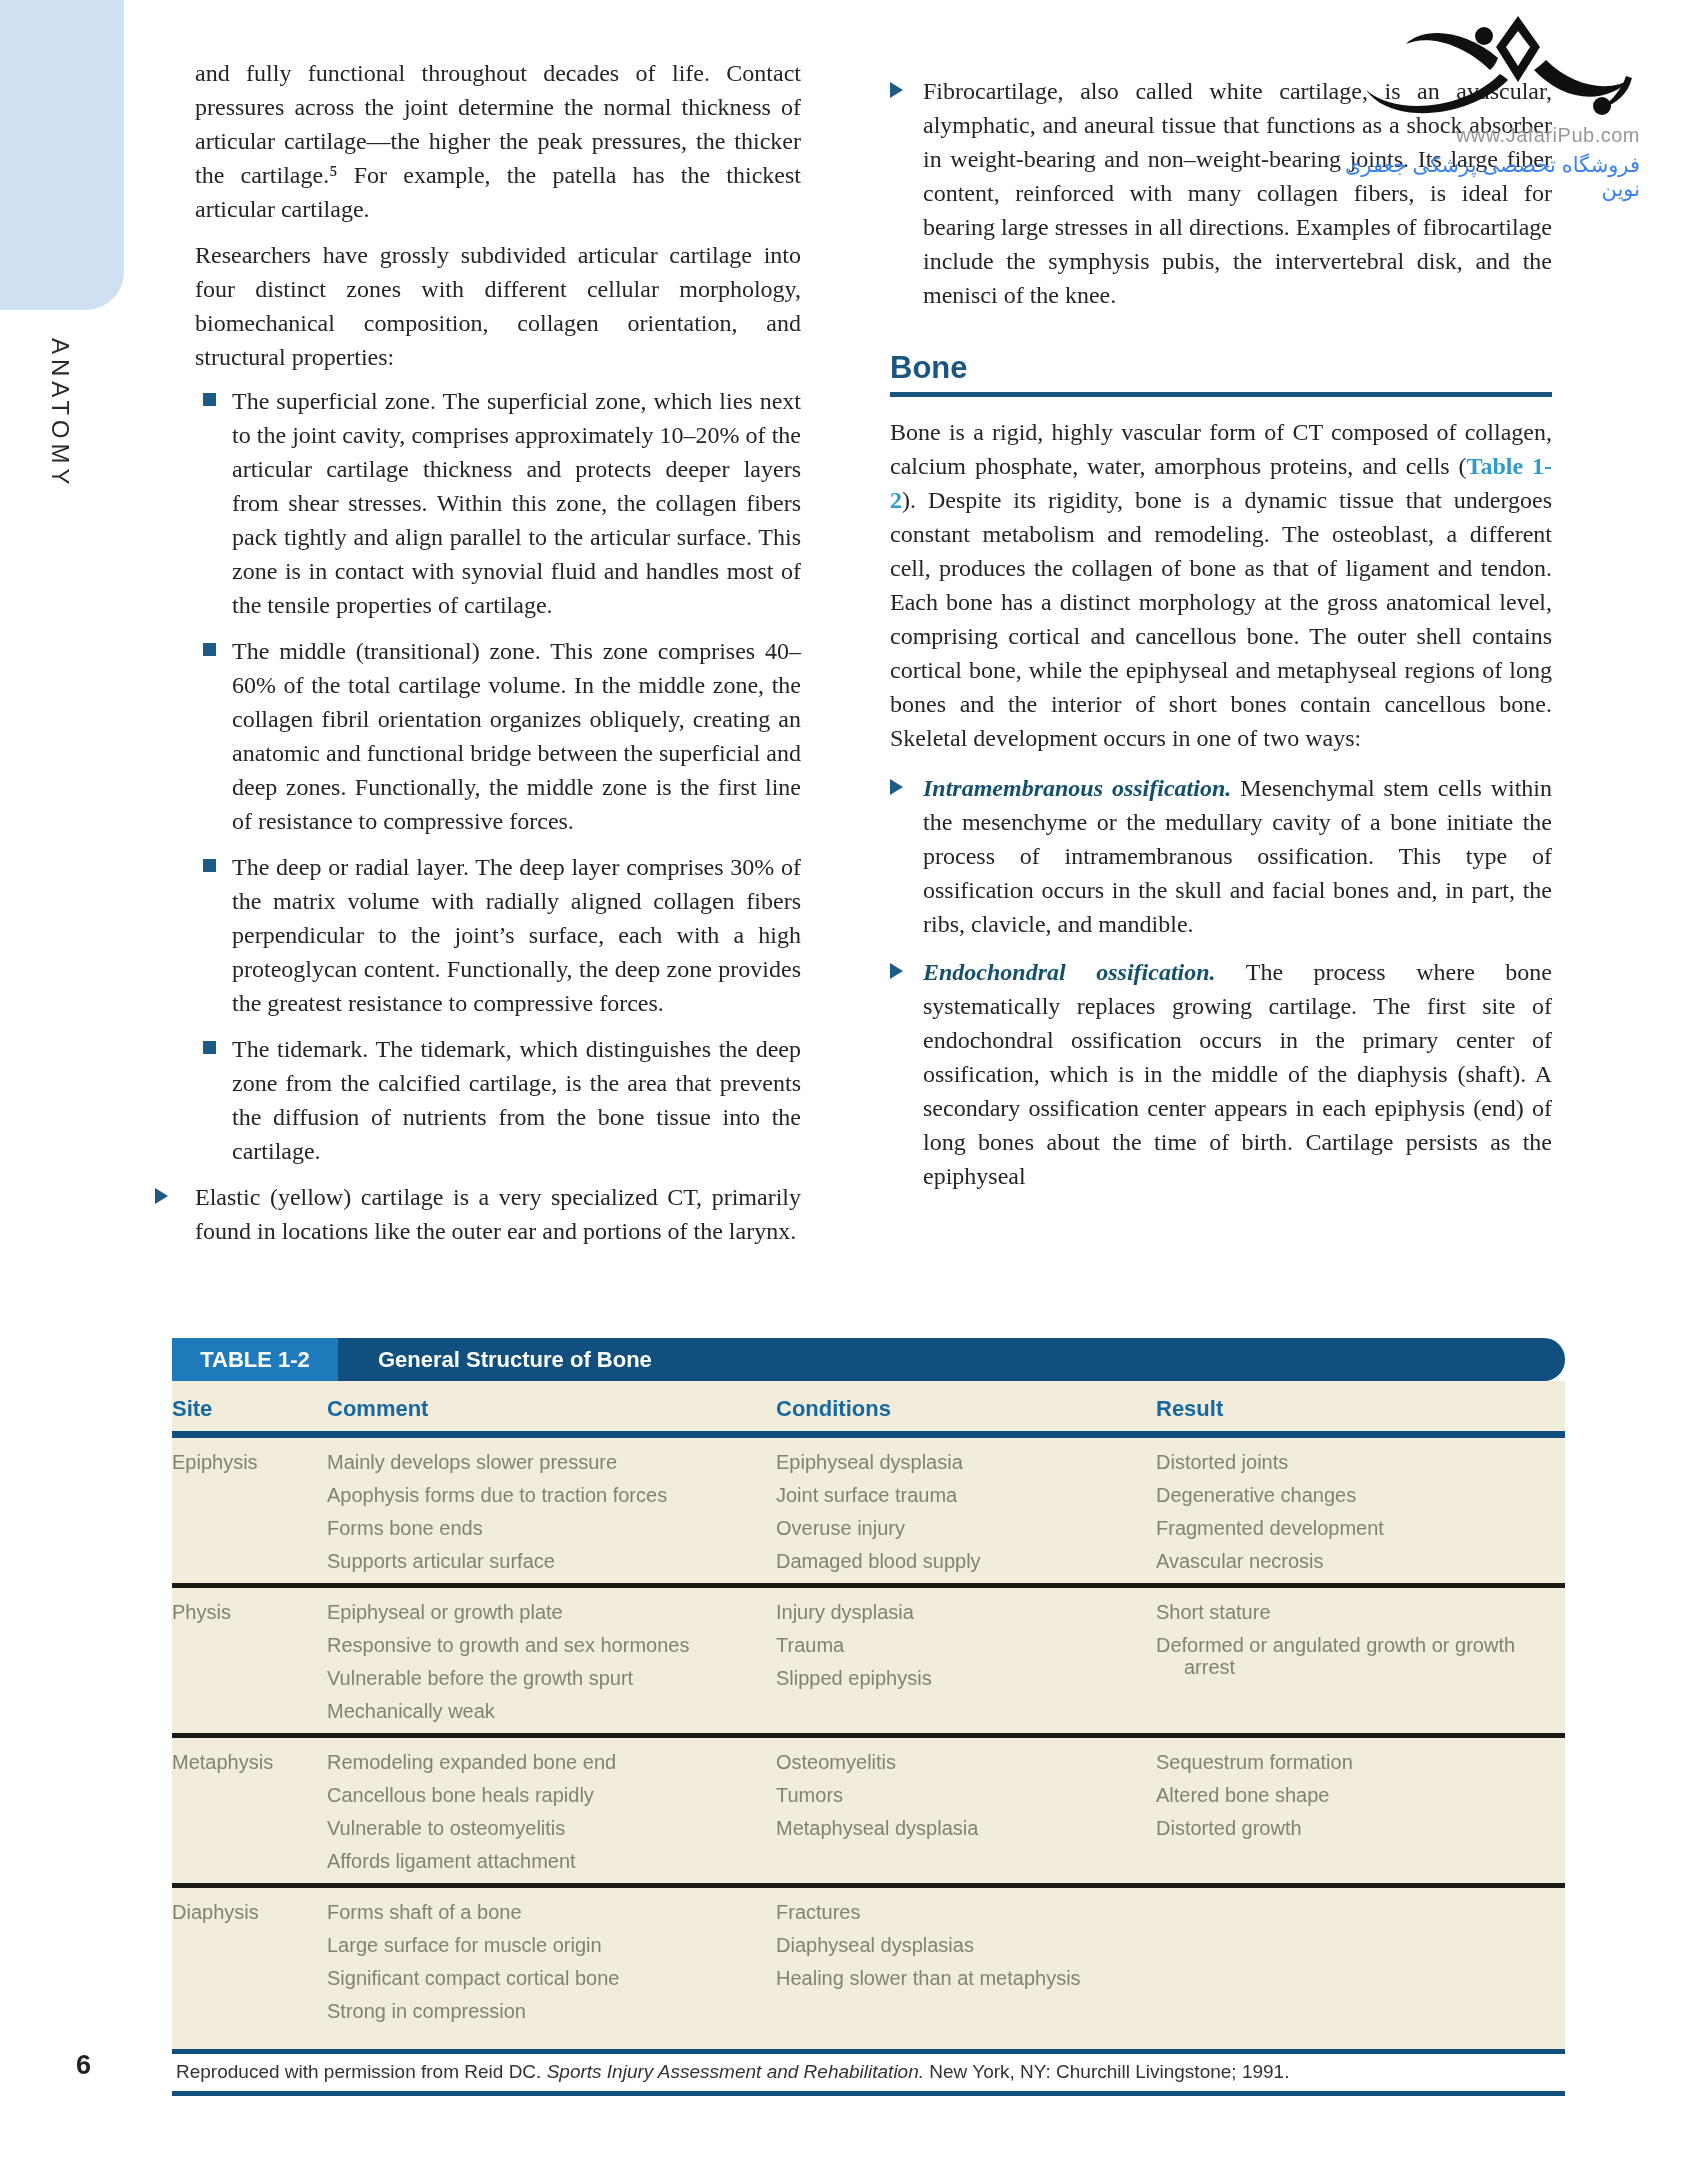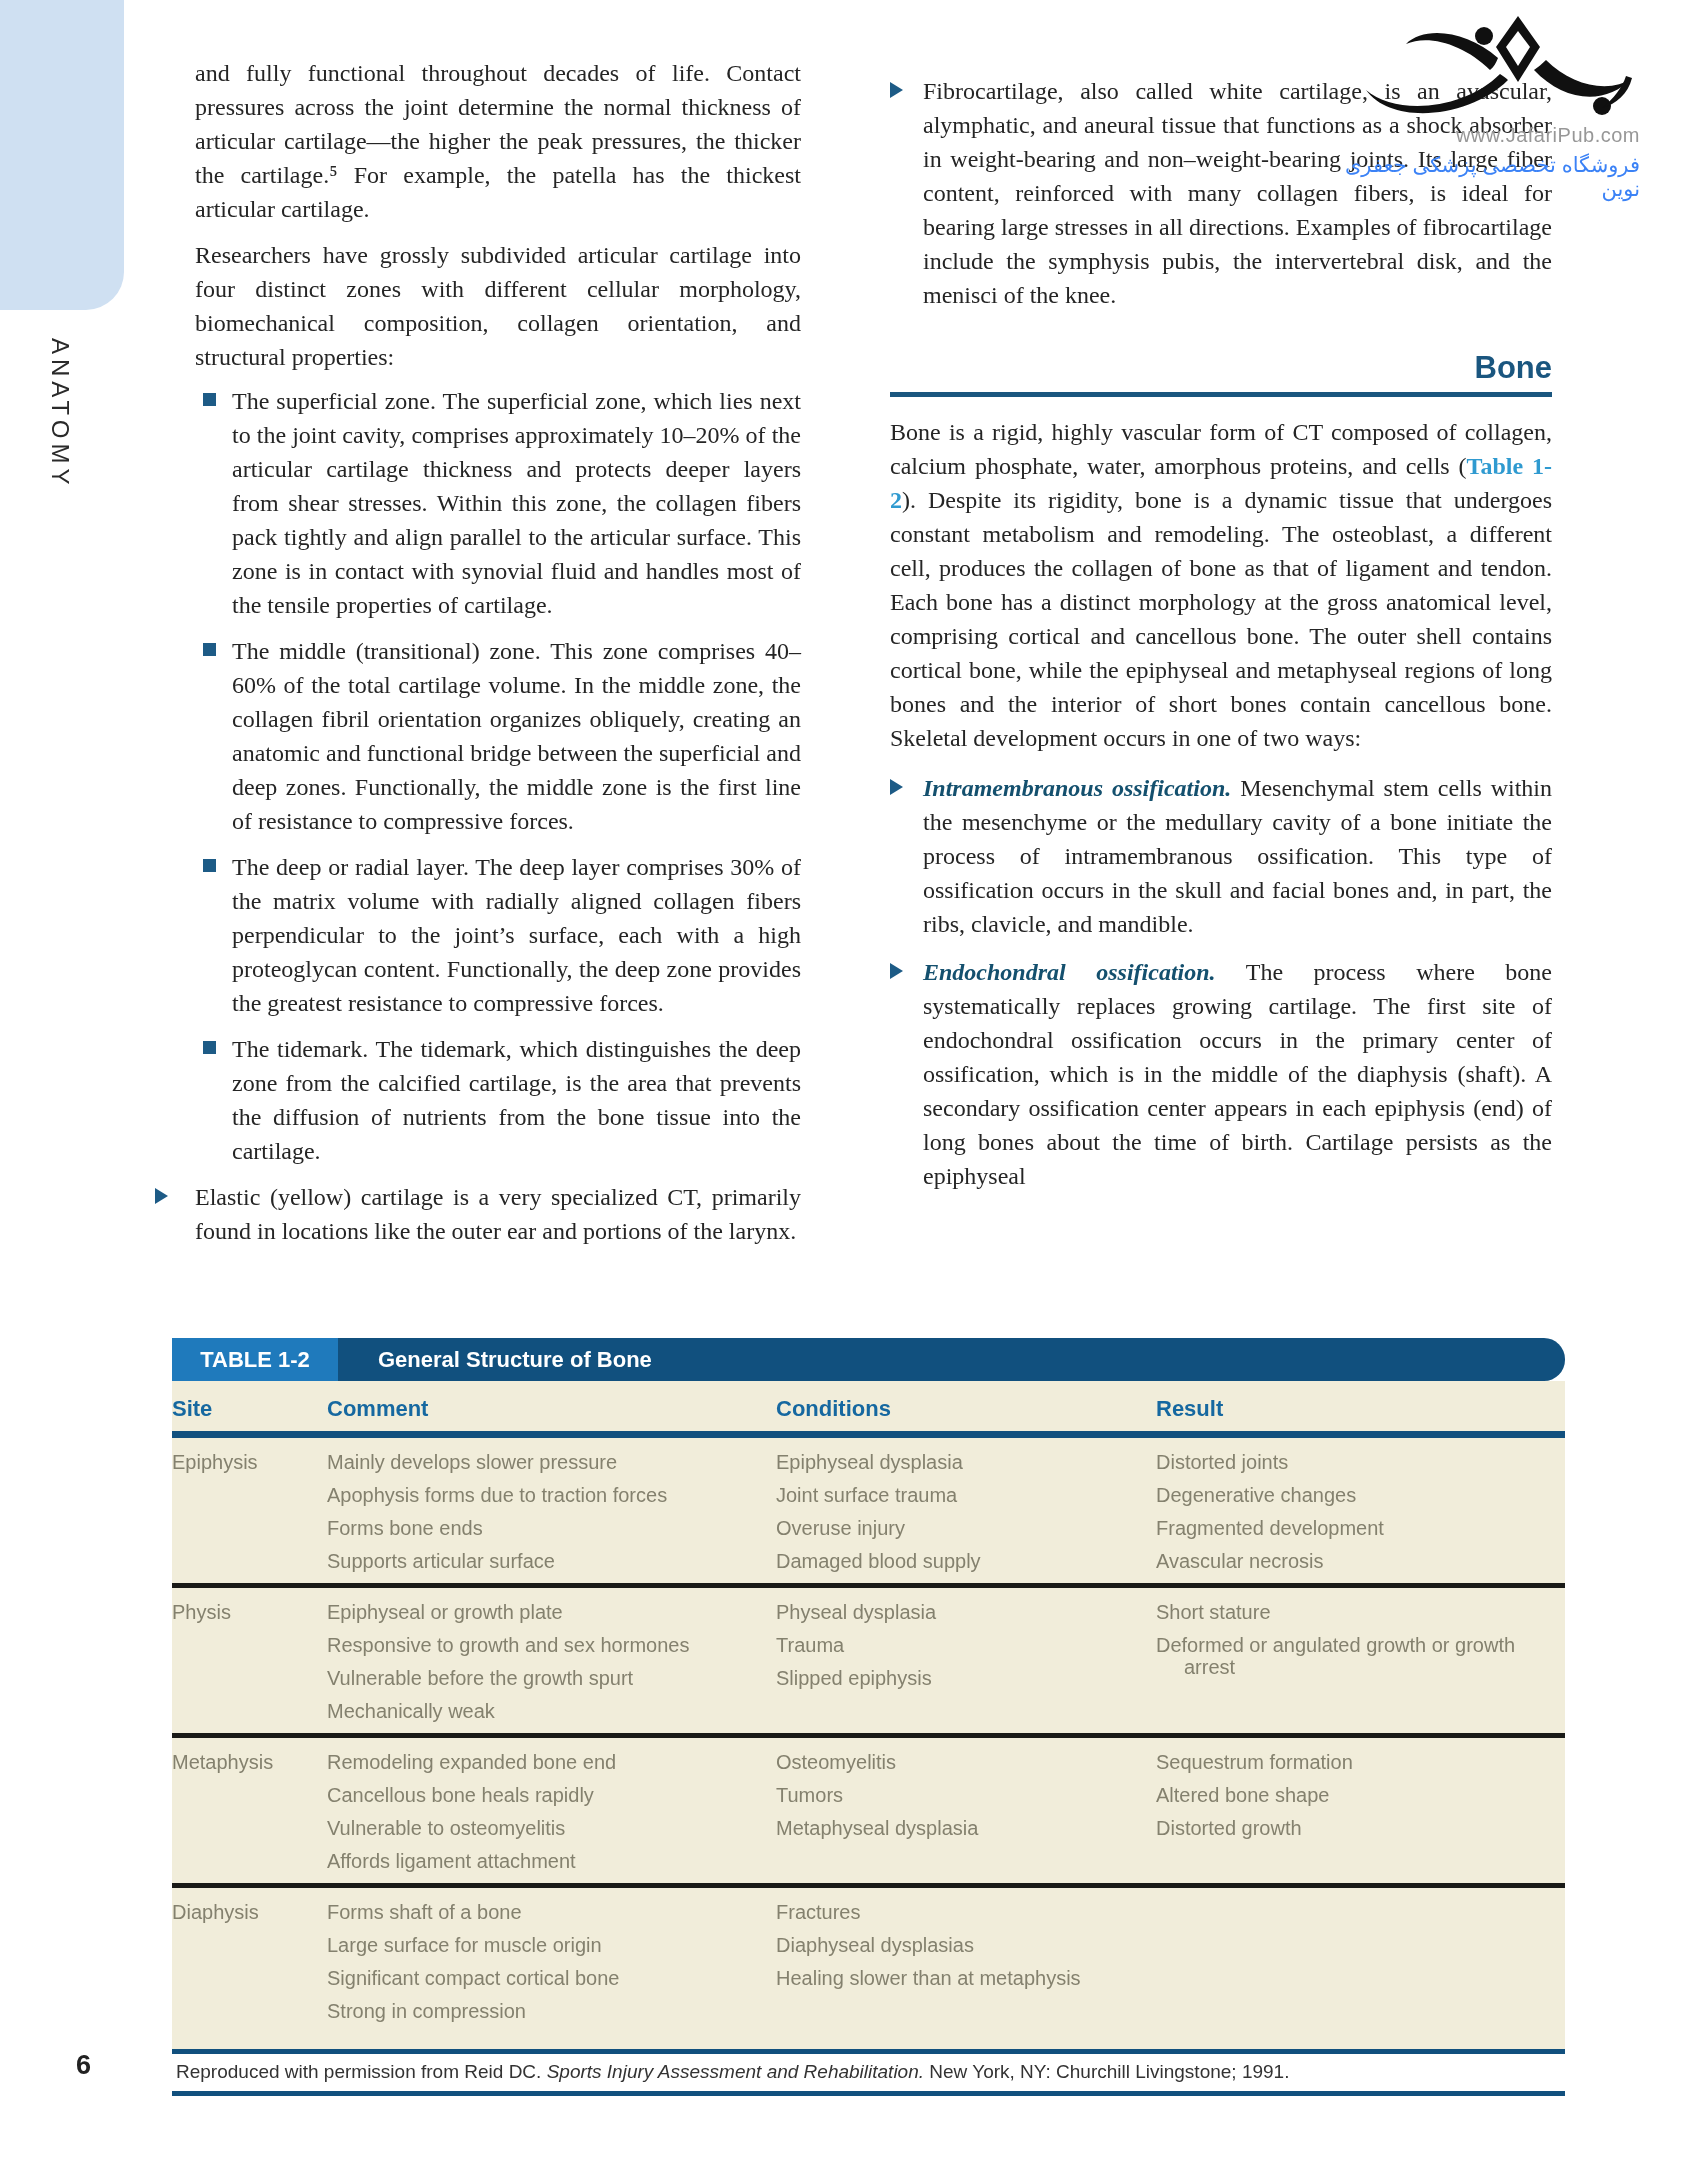--- a/index.html
+++ b/index.html
@@ -25,21 +25,21 @@
   ul.sq-list{list-style:none;}
   .sq-item{position:relative;margin:0 0 12px 8px;padding-left:29px;}
   .sq-marker{position:absolute;left:0;top:9px;width:13px;height:13px;background:var(--bullet);}
   .arrow-item{position:relative;margin-bottom:14px;padding-left:33px;}
   .arrow-item.hang{margin-left:-40px;padding-left:40px;}
   .arrow-marker{position:absolute;left:0;top:8px;width:0;height:0;
         border-top:8px solid transparent;border-bottom:8px solid transparent;
         border-left:13px solid var(--bullet);}
   .oss-lead{font-weight:bold;font-style:italic;color:#14506e;}
   .section-head{font-family:"Liberation Sans",sans-serif;font-weight:bold;font-size:31px;
-        color:var(--bonehead);line-height:36px;margin-top:38px;text-align:right;}
+        color:var(--bonehead);line-height:36px;margin-top:38px;text-align:left;}
   .section-rule{height:5px;background:var(--bonehead);margin:6px 0 18px 0;}
   .tlink{color:var(--link);font-weight:bold;}
   
   .watermark{position:absolute;left:1335px;top:14px;width:305px;text-align:right;
         font-family:"Liberation Sans",sans-serif;pointer-events:none;}
   .watermark svg{display:block;margin-left:auto;}
   .wm-url{font-size:20px;color:var(--gray);margin-top:-2px;letter-spacing:.5px;}
   .wm-fa{font-size:21px;color:#3b82f6;margin-top:6px;}
   
   .tablewrap{position:absolute;left:172px;top:1338px;width:1393px;
@@ -172,21 +172,21 @@
       </div>
       <div class="tgrid trow">
         <div class="tcell">Physis</div>
         <div class="tcell">
             <div class="cell-line">Epiphyseal or growth plate</div>
             <div class="cell-line">Responsive to growth and sex hormones</div>
             <div class="cell-line">Vulnerable before the growth spurt</div>
             <div class="cell-line">Mechanically weak</div>
           </div>
         <div class="tcell">
-            <div class="cell-line">Physeal dysplasia</div>
+            <div class="cell-line">Injury dysplasia</div>
             <div class="cell-line">Trauma</div>
             <div class="cell-line">Slipped epiphysis</div>
           </div>
         <div class="tcell">
             <div class="cell-line">Short stature</div>
             <div class="cell-line">Deformed or angulated growth or growth arrest</div>
           </div>
       </div>
       <div class="tgrid trow">
         <div class="tcell">Metaphysis</div>

